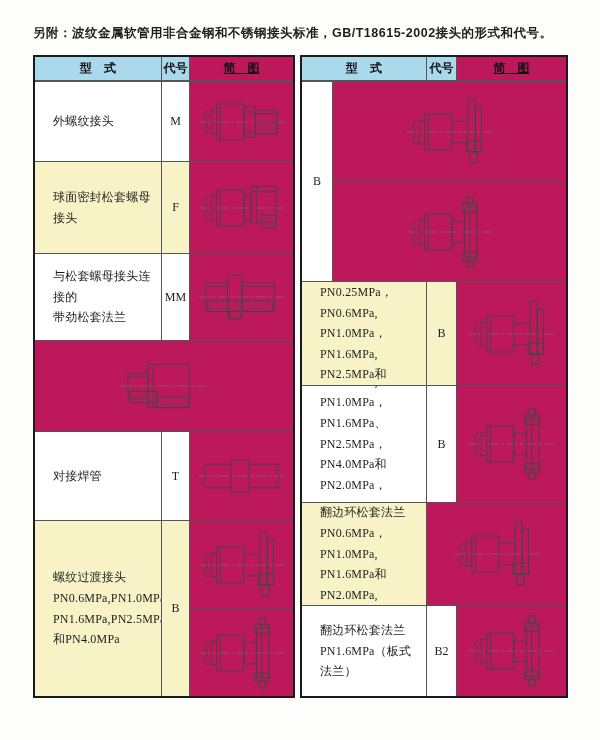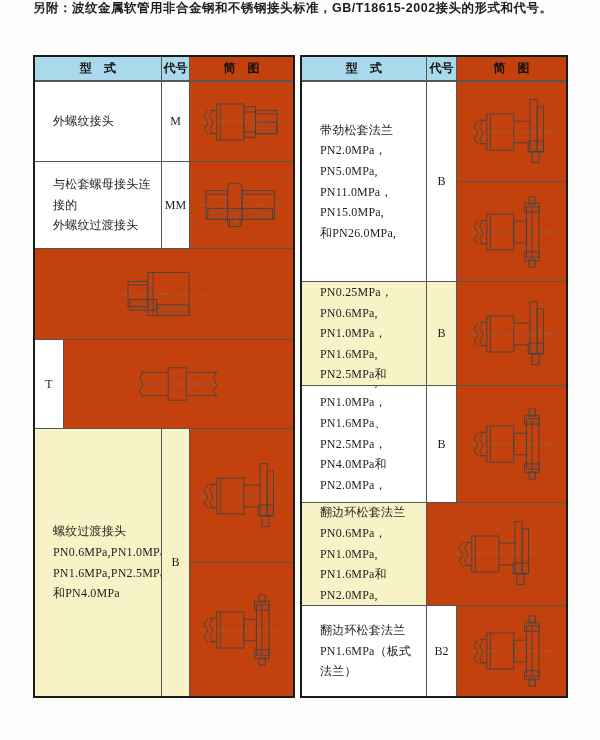--- a/index.html
+++ b/index.html
@@ -11,21 +11,21 @@
     --page-bg:#fdfdfc;
   }
   html,body{margin:0;padding:0;}
   body{
     width:600px;height:740px;position:relative;overflow:hidden;
     background:var(--page-bg);
     font-family:"Liberation Serif","DejaVu Serif",serif;
     color:var(--ink);
   }
   .page-title{
-    position:absolute;left:33px;top:0;width:540px;
+    position:absolute;left:33px;top:25px;width:540px;
     font-family:"Liberation Sans","DejaVu Sans",sans-serif;
     font-weight:bold;font-size:12.5px;letter-spacing:.5px;
   }
   .tbl{
     position:absolute;top:55px;
     border:2px solid var(--border-dark);
     background:#fff;
     box-sizing:border-box;
     display:flex;flex-direction:column;
   }
@@ -34,21 +34,21 @@
   .row{display:flex;flex:0 0 auto;border-top:1px solid var(--border-thin);box-sizing:border-box;}
   .row:first-child{border-top:none;}
   .cell{box-sizing:border-box;display:flex;align-items:center;overflow:hidden;}
   .cell+.cell{border-left:1px solid var(--border-thin);}
   .c-type{padding:4px 4px 4px 18px;font-size:12px;line-height:1.72;white-space:pre-line;letter-spacing:.2px;}
   #left-table .c-type{flex:0 0 126px;}
   #right-table .c-type{flex:0 0 124px;}
   #left-table .c-code{flex:0 0 28px;}
   #right-table .c-code{flex:0 0 30px;}
   .c-code{justify-content:center;font-size:12px;}
-  .c-diag{flex:1 1 auto;flex-direction:column;justify-content:center;padding:0;background:#c2410c;}
+  .c-diag{flex:1 1 auto;flex-direction:column;justify-content:center;padding:0;background:#be185d;text-decoration:underline;}
   .hdr-row{height:24px;background:var(--header-bg);}
   .hdr-row .cell{justify-content:center;font-weight:bold;font-size:12px;color:#111;padding:0;}
   .hdr-row{border-bottom:1px solid var(--border-thin);}
   .hl{background:var(--highlight-bg);}
   .diag-stack{display:flex;flex-direction:column;width:100%;height:100%;}
   .diag-sub{flex:1 1 0;display:flex;align-items:center;justify-content:center;box-sizing:border-box;}
   .diag-sub+.diag-sub{border-top:1px solid var(--border-thin);}
   svg.fitting{width:94px;height:72px;display:block;}
   .hidden-defs{position:absolute;width:0;height:0;overflow:hidden;}
 </style>
@@ -180,24 +180,37 @@
         <div class="diag-stack">
           <div class="diag-sub">
             <svg class="fitting" viewBox="0 0 100 80">
               <use href="#sym-m"></use>
             </svg>
           </div>
         </div>
       </div>
   </div>
 
+  <div class="row" style="height:92px">
+    <div class="cell c-type hl">球面密封松套螺母接头</div>
+    <div class="cell c-code hl">F</div>
+    <div class="cell c-diag">
+        <div class="diag-stack">
+          <div class="diag-sub">
+            <svg class="fitting" viewBox="0 0 100 80">
+              <use href="#sym-f"></use>
+            </svg>
+          </div>
+        </div>
+      </div>
+  </div>
 
   <div class="row" style="height:87px">
     <div class="cell c-type">与松套螺母接头连接的
-外螺纹过渡接头</div>
+带劲松套法兰</div>
     <div class="cell c-code">MM</div>
     <div class="cell c-diag">
         <div class="diag-stack">
           <div class="diag-sub">
             <svg class="fitting" viewBox="0 0 100 80">
               <use href="#sym-mm"></use>
             </svg>
           </div>
         </div>
       </div>
@@ -209,20 +222,21 @@
           <div class="diag-sub">
             <svg class="fitting" viewBox="0 0 100 80">
               <use href="#sym-mf"></use>
             </svg>
           </div>
         </div>
       </div>
   </div>
 
   <div class="row" style="height:89px">
+    <div class="cell c-type">对接焊管</div>
     <div class="cell c-code">T</div>
     <div class="cell c-diag">
         <div class="diag-stack">
           <div class="diag-sub">
             <svg class="fitting" viewBox="0 0 100 80">
               <use href="#sym-t"></use>
             </svg>
           </div>
         </div>
       </div>
@@ -252,24 +266,20 @@
 </div>
 
 <div class="tbl" id="right-table">
   <div class="row hdr-row">
     <div class="cell c-type">型　式</div>
     <div class="cell c-code">代号</div>
     <div class="cell c-diag" style="align-items:center;justify-content:center;flex-direction:row;">简　图</div>
   </div>
 
   <div class="row" style="height:200px">
-    <div class="cell c-type">带劲松套法兰
-PN2.0MPa，PN5.0MPa,
-PN11.0MPa，PN15.0MPa,
-和PN26.0MPa,</div>
     <div class="cell c-code">B</div>
     <div class="cell c-diag">
       <div class="diag-stack">
         <div class="diag-sub">
             <svg class="fitting" viewBox="0 0 100 80">
               <use href="#sym-flange-top"></use>
             </svg>
           </div>
         <div class="diag-sub">
             <svg class="fitting" viewBox="0 0 100 80">

